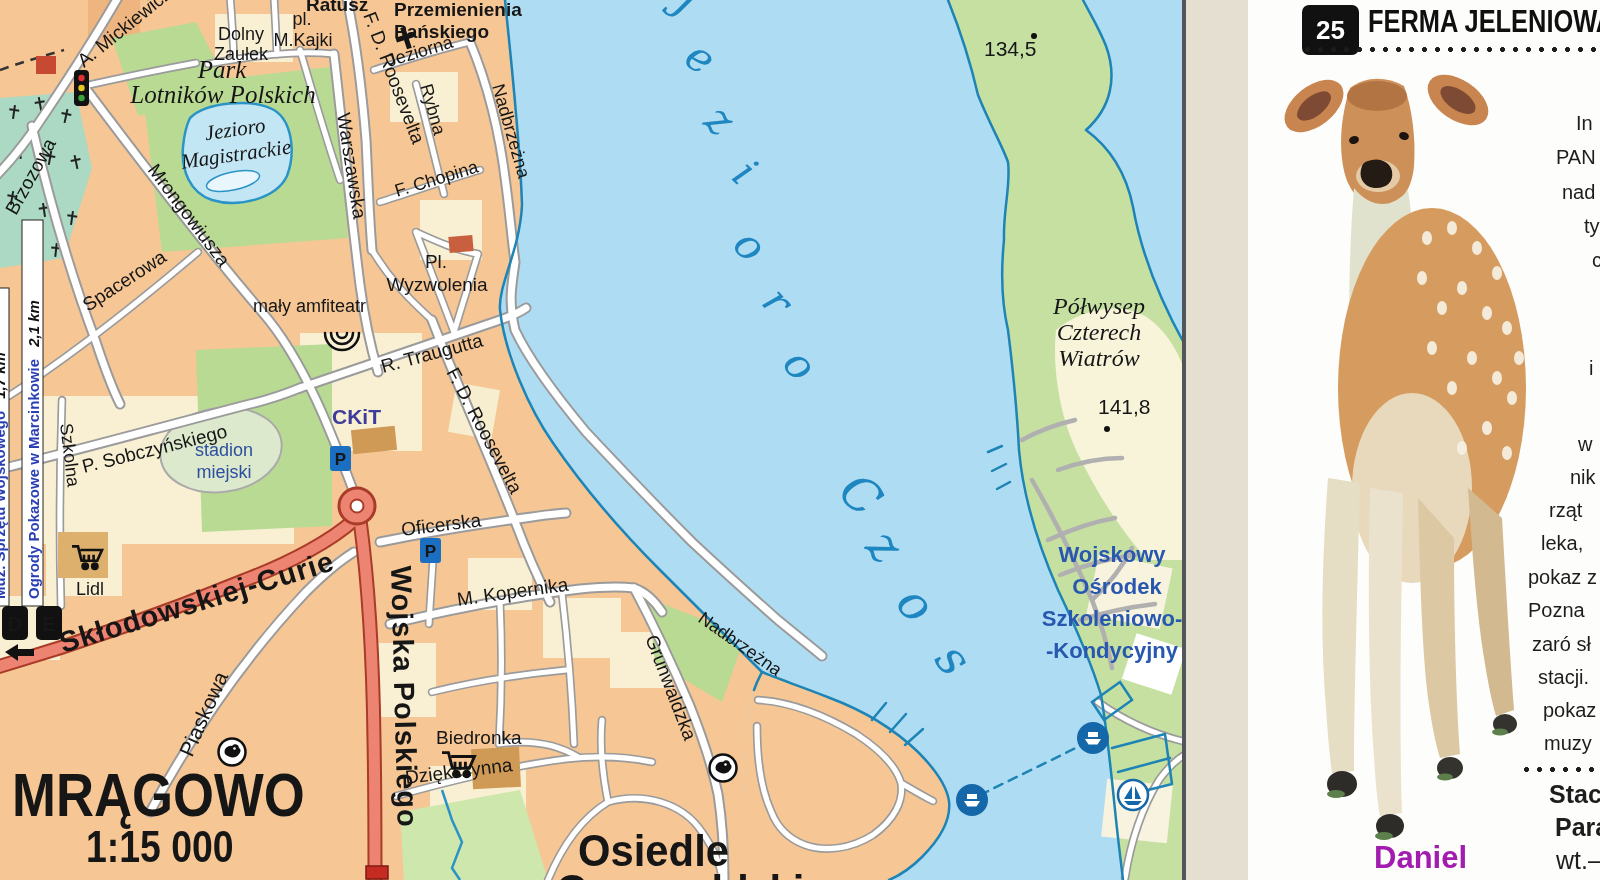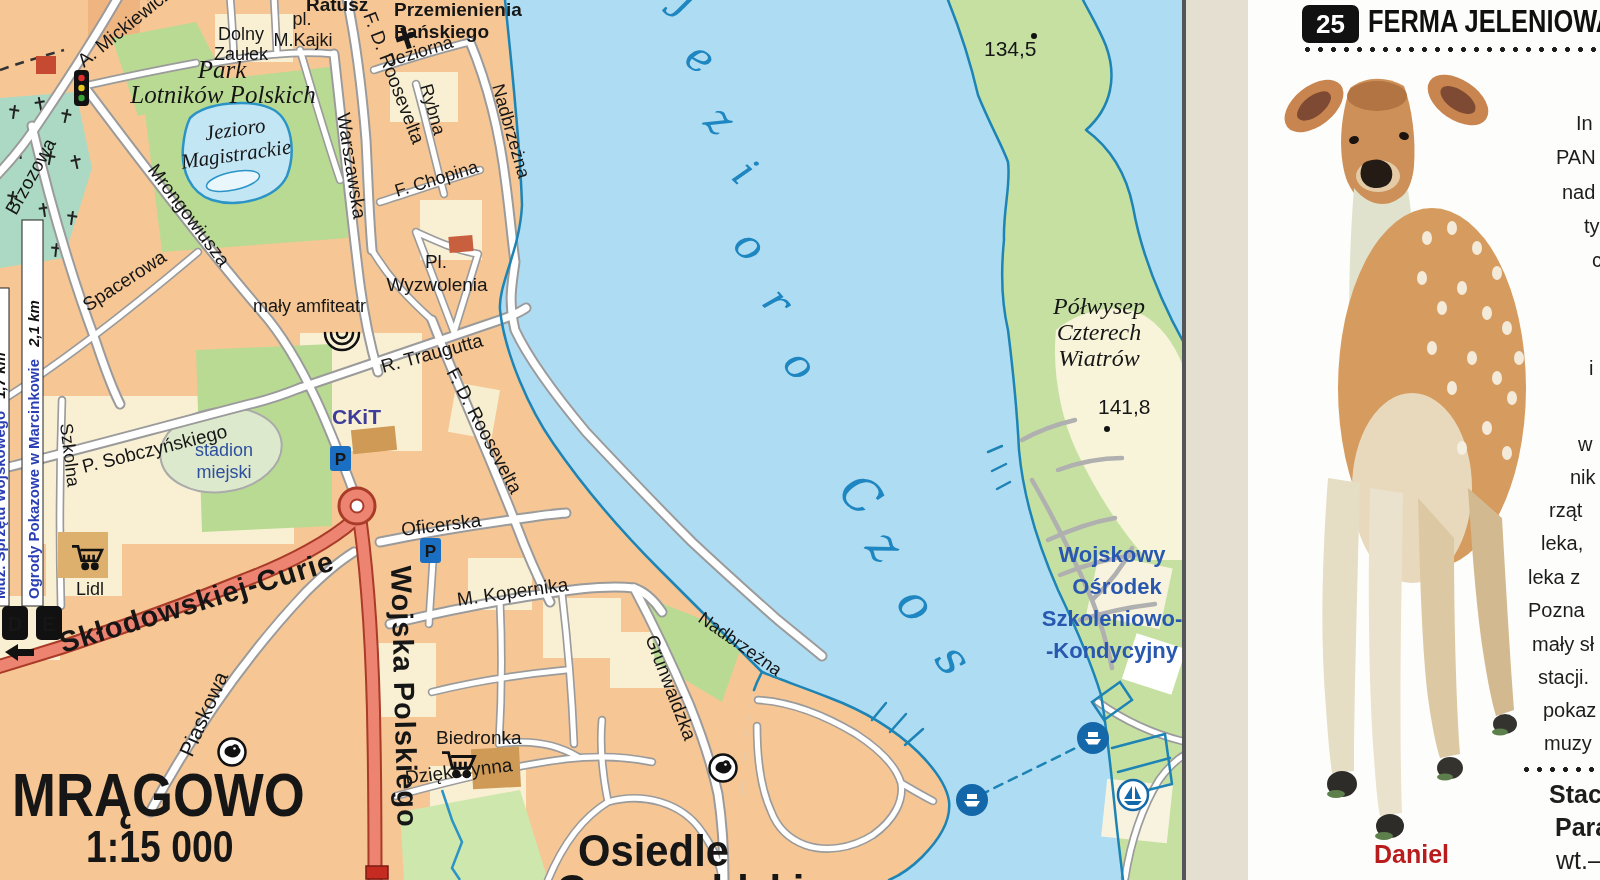--- a/index.html
+++ b/index.html
@@ -23,30 +23,30 @@
   .ser{font-family:"Liberation Serif",serif;font-style:italic}
   .lakeL{font-family:"DejaVu Serif",serif;font-style:italic;fill:#1e86c0}
   .poi{fill:#3c3c9b;font-weight:bold}
   .blue{fill:#2d4fa0}
   .info{fill:#2857b0;font-weight:bold;font-size:22px}
   .bigroad{font-size:29px;font-weight:bold;letter-spacing:1px}
   
   .map-edge{position:absolute;left:1182px;top:0;width:4px;height:880px;background:#54555b}
   .page-gap{position:absolute;left:1186px;top:0;width:62px;height:880px;background:#e4dfd1}
   .guide{position:absolute;left:1248px;top:0;width:352px;height:880px;background:#fdfdfb}
-  .badge{position:absolute;left:1302px;top:5px;width:57px;height:38px;background:#111;
+  .badge{position:absolute;left:1302px;top:5px;width:57px;height:50px;background:#111;
          border-radius:7px;color:#fff;font-size:26px;font-weight:bold;display:flex;
          align-items:center;justify-content:center}
   .gtitle{position:absolute;left:1368px;top:4px;font-size:31px;font-weight:bold;color:#101010;
           white-space:nowrap;transform:scaleX(0.82);transform-origin:left top;letter-spacing:0px}
   .dots{position:absolute;height:7px;background-image:radial-gradient(circle,#1c1c1c 2.2px,transparent 2.8px);
         background-size:13px 7px;background-repeat:repeat-x}
   .frag{position:absolute;font-size:20px;color:#1d1d1d;white-space:nowrap;line-height:1}
   .fragb{font-weight:bold;font-size:25px}
-  .caption{position:absolute;left:1374px;top:840px;font-size:25px;font-weight:bold;color:#b91c1c}
+  .caption{position:absolute;left:1374px;top:840px;font-size:31px;font-weight:bold;color:#a21caf}
   #deer-svg{position:absolute;left:1262px;top:58px}
 </style>
 </head>
 <body>
 
 <svg id="map-svg" width="1185" height="880" viewBox="0 0 1185 880">
   <defs>
     <path id="cr" d="M0,-7 V7 M-5,-2 H5"></path>
     <path id="r1" d="M 120,-6 C 96,36 70,76 46,112 C 28,140 12,160 -6,178"></path>
     <path id="r2" d="M 32,126 C 46,186 66,262 96,342 C 104,366 112,388 120,404"></path>
@@ -484,22 +484,22 @@
 <span class="frag" style="left:1576px;top:113px">In</span>
 <span class="frag" style="left:1556px;top:147px">PAN</span>
 <span class="frag" style="left:1562px;top:182px">nad</span>
 <span class="frag" style="left:1584px;top:216px">ty</span>
 <span class="frag" style="left:1592px;top:250px">c</span>
 <span class="frag" style="left:1589px;top:358px">i</span>
 <span class="frag" style="left:1578px;top:434px">w</span>
 <span class="frag" style="left:1570px;top:467px">nik</span>
 <span class="frag" style="left:1549px;top:500px">rząt</span>
 <span class="frag" style="left:1541px;top:533px">leka,</span>
-<span class="frag" style="left:1528px;top:567px">leka z</span>
+<span class="frag" style="left:1528px;top:567px">pokaz z</span>
 <span class="frag" style="left:1528px;top:600px">Pozna</span>
-<span class="frag" style="left:1532px;top:634px">mały sł</span>
+<span class="frag" style="left:1532px;top:634px">zaró sł</span>
 <span class="frag" style="left:1538px;top:667px">stacji.</span>
 <span class="frag" style="left:1543px;top:700px">pokaz</span>
 <span class="frag" style="left:1544px;top:733px">muzy</span>
 <span class="frag fragb" style="left:1549px;top:782px">Stacja</span>
 <span class="frag fragb" style="left:1555px;top:815px">Paraz</span>
 <span class="frag" style="left:1556px;top:848px;font-size:25px">wt.–n</span>
 <div class="caption">Daniel</div>
 
 </body></html>

